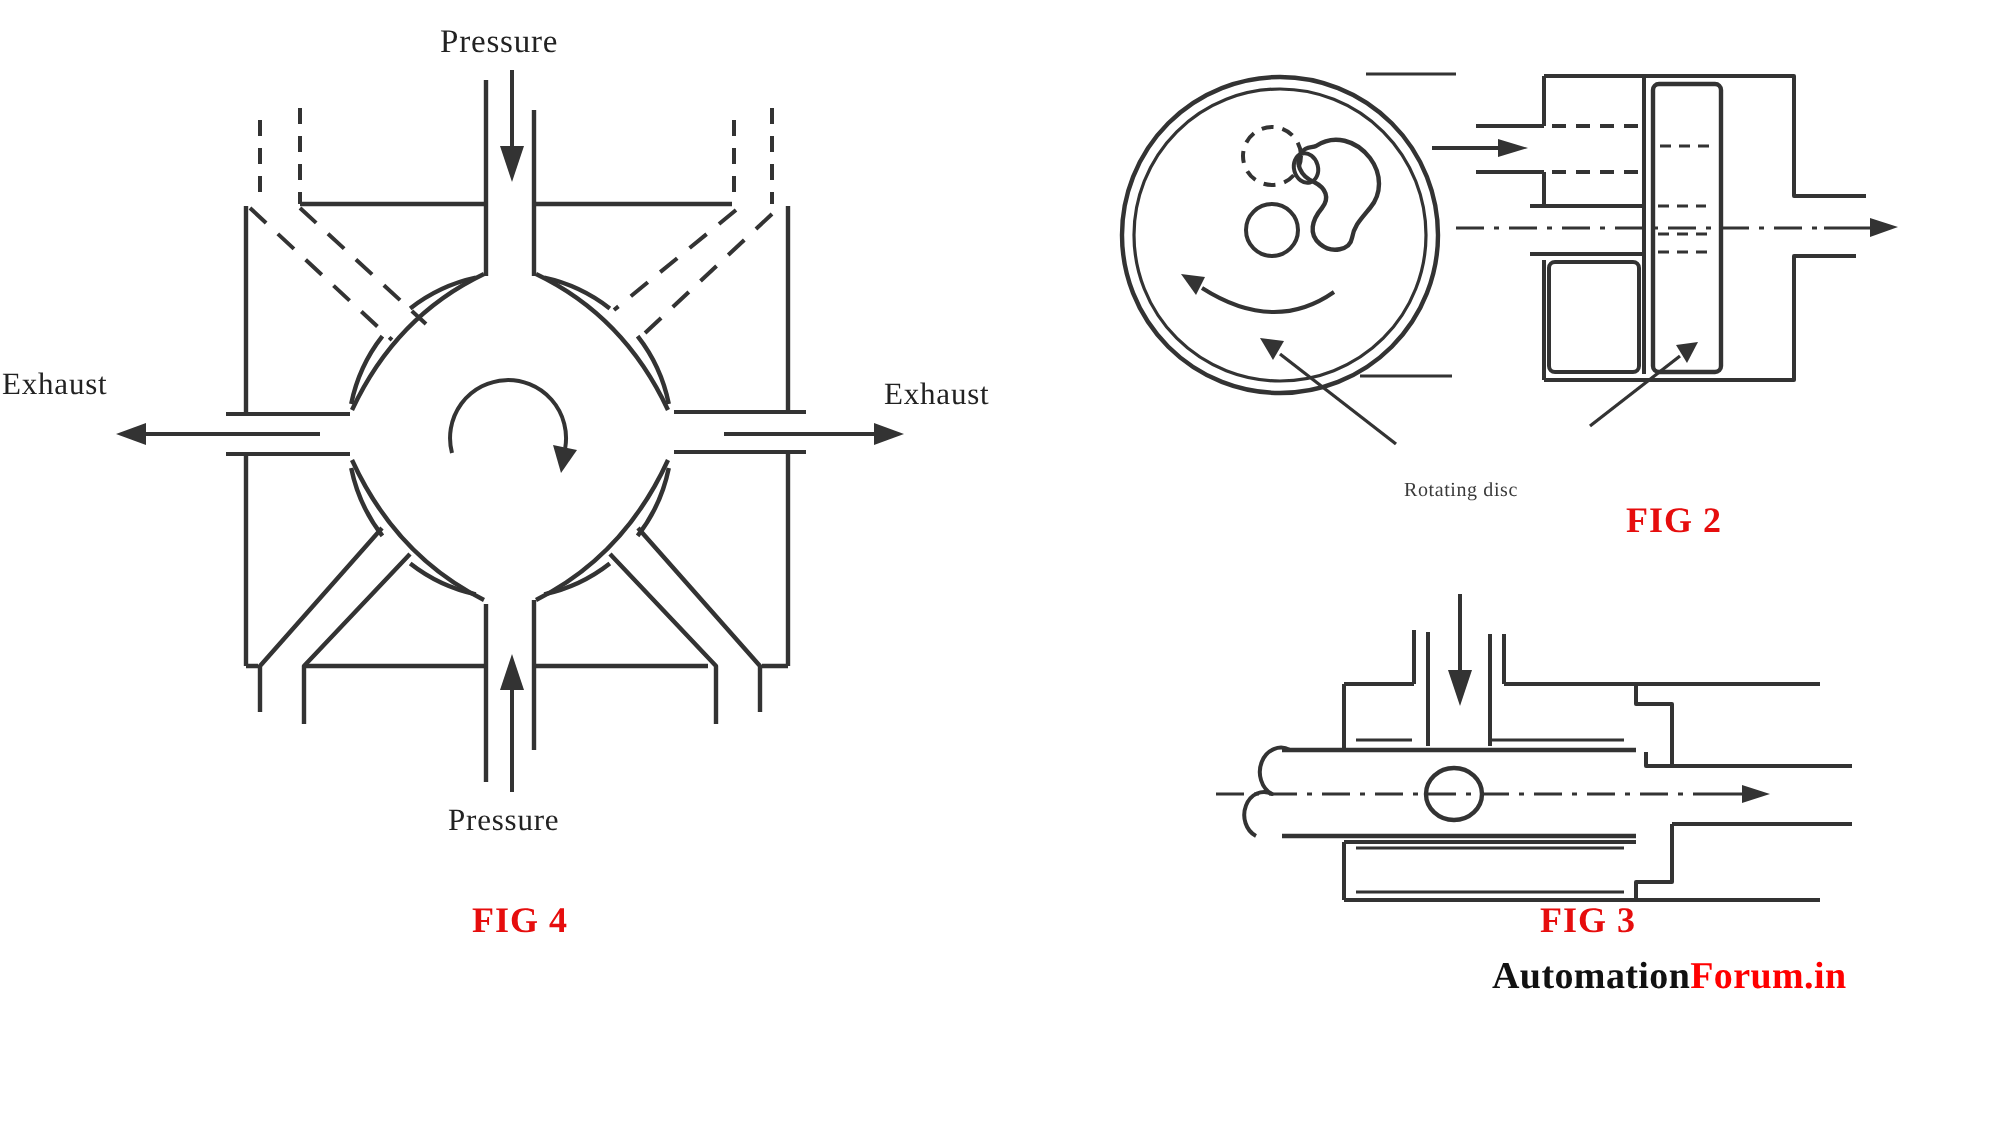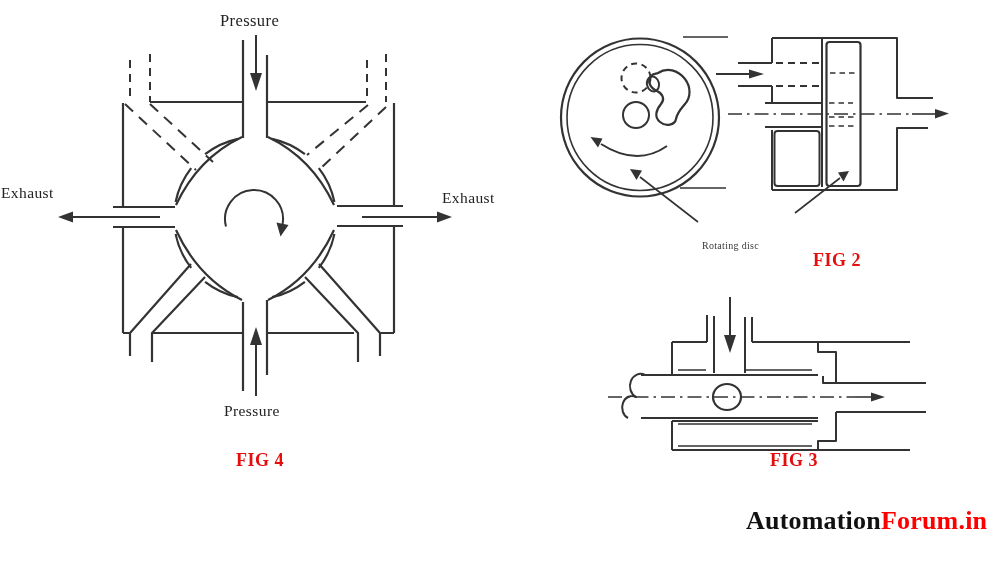--- a/index.html
+++ b/index.html
@@ -4,21 +4,21 @@
 <style>
   html,body{margin:0;padding:0;background:#ffffff;}
   #stage{position:relative;width:1000px;height:566px;background:#fff;overflow:hidden;
          font-family:"Liberation Serif","DejaVu Serif",serif;}
   #art{position:absolute;left:0;top:0;}
   .lbl{position:absolute;color:var(--ink);font-size:16px;text-align:left;
        letter-spacing:.4px;white-space:nowrap;}
   .cap{position:absolute;color:var(--caption-red);font-weight:bold;font-size:18px;
        text-align:center;letter-spacing:.5px;white-space:nowrap;}
   .small{font-size:10px;color:#3a3a3a;letter-spacing:.3px;margin-top:20px;}
-  #watermark{position:absolute;left:746px;top:506px;font-size:26px;font-weight:bold;
+  #watermark{position:absolute;left:746px;top:478px;font-size:19px;font-weight:bold;
              letter-spacing:.2px;white-space:nowrap;}
   #watermark .black{color:var(--brand-black);}
   #watermark .red{color:var(--brand-red);}
   
   .ln{fill:none;stroke:var(--line);stroke-width:2.2;stroke-linecap:butt;stroke-linejoin:round;}
   .ln-med{fill:none;stroke:var(--line);stroke-width:2;stroke-linejoin:round;}
   .ln-thin{fill:none;stroke:var(--line);stroke-width:1.6;}
   .ln-dash{fill:none;stroke:var(--line);stroke-width:2;}
   .fillhead{fill:var(--line);stroke:none;}
 </style>

